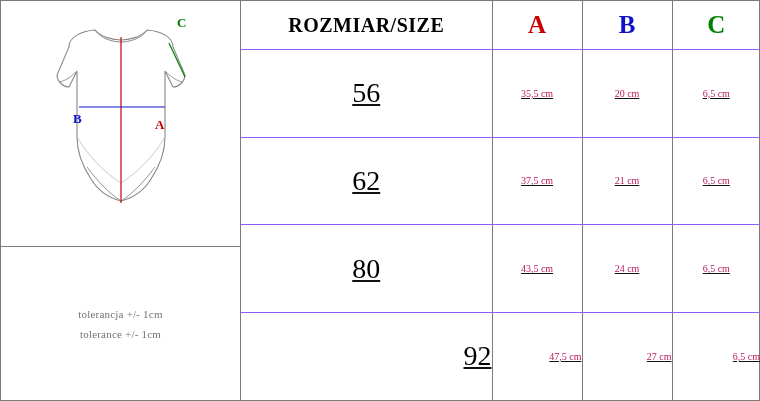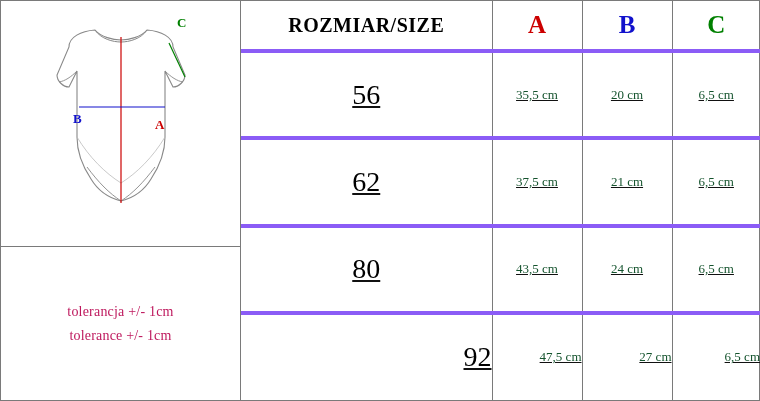--- a/index.html
+++ b/index.html
@@ -50,22 +50,22 @@
     height: 153px;
     box-sizing: border-box;
     border-right: 1px solid #7a7a7a;
     display: flex;
     flex-direction: column;
     align-items: center;
     justify-content: center;
     gap: 8px;
   }
   .tolerance-line {
-    font-size: 14px;
-    color: #be185d;
+    font-size: 11px;
+    color: #737373;
     letter-spacing: 0.2px;
   }
 
   #garment-svg {
     position: absolute;
     left: 8px;
     top: 6px;
   }
 
   
@@ -73,21 +73,21 @@
     position: absolute;
     left: 240px;
     top: 0;
     width: 519px;
     height: 399px;
     border-collapse: collapse;
     table-layout: fixed;
   }
   #size-table td, #size-table th {
     border-right: 1px solid #7a7a7a;
-    border-bottom: 4px solid #8b5cf6;
+    border-bottom: 1px solid #8b5cf6;
     padding: 0;
     text-align: center;
     vertical-align: middle;
   }
   #size-table tr:last-child td { border-bottom: none; text-align: right; }
   #size-table td:last-child, #size-table th:last-child { border-right: none; }
 
   .col-size { width: 251px; }
   .col-a { width: 90px; }
   .col-b { width: 90px; }
@@ -104,22 +104,22 @@
   }
   .hdr-a { font-size: 25px; font-weight: bold; color: #cc0000; }
   .hdr-b { font-size: 25px; font-weight: bold; color: #1111cc; }
   .hdr-c { font-size: 25px; font-weight: bold; color: #008000; }
 
   .cell-size {
     font-size: 28px;
     color: #000000;
   }
   .cell-val {
-    font-size: 13px;
-    color: #14532d;
+    font-size: 10px;
+    color: #be185d;
   }
 
   
   .lbl { font-family: "Liberation Serif", serif; font-size: 13px; font-weight: bold; }
 </style>
 </head>
 <body>
 
 <div id="page">
 

